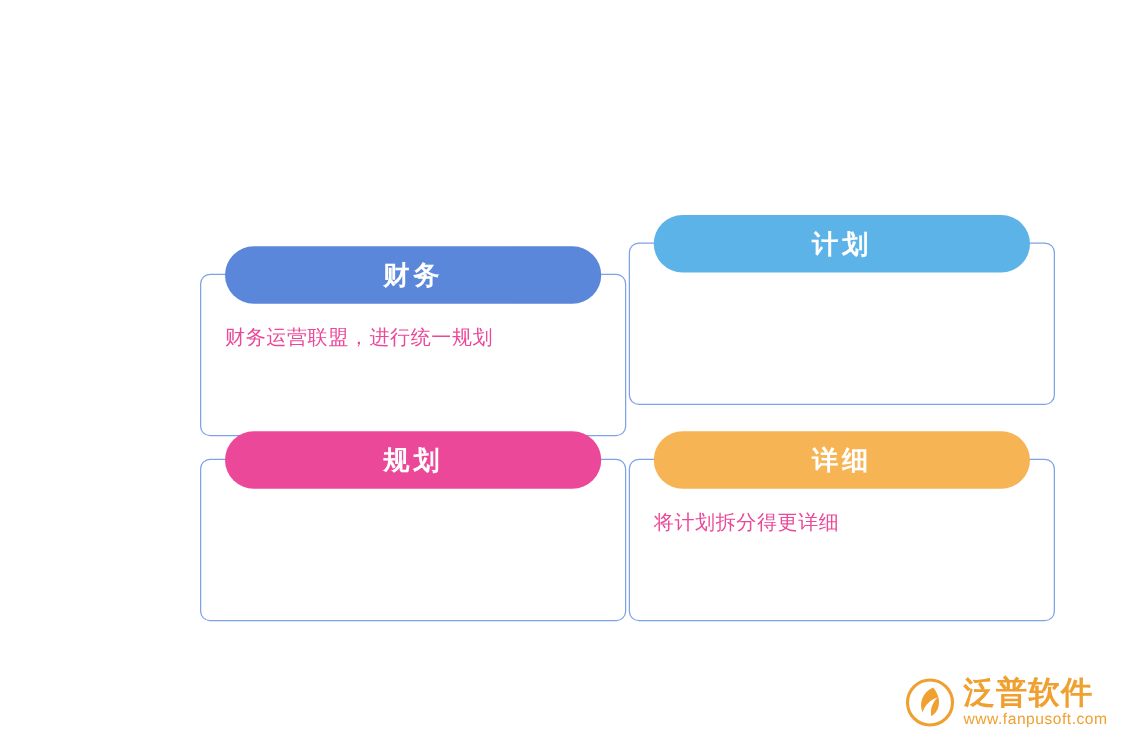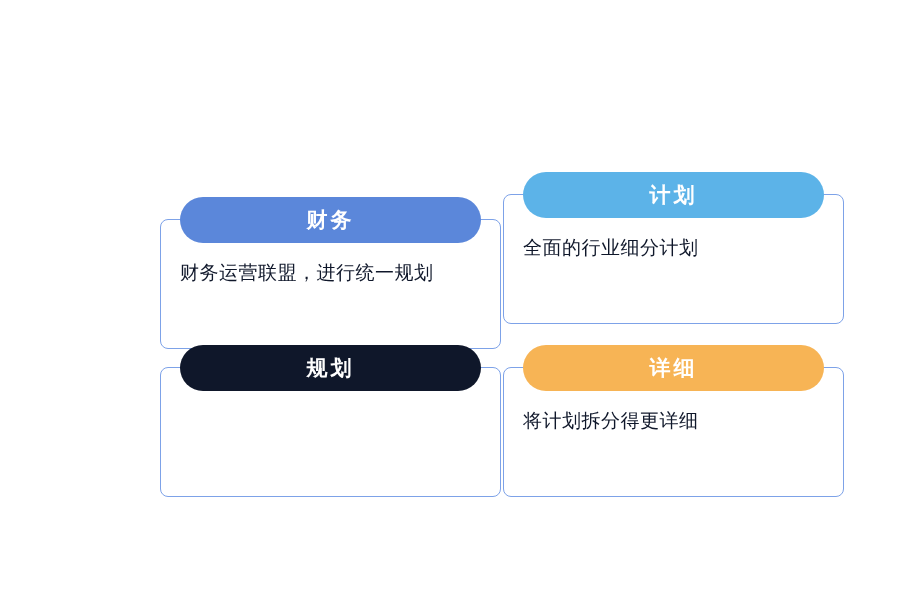--- a/index.html
+++ b/index.html
@@ -62,22 +62,22 @@
     color: #ffffff;
     font-size: 21px;
     font-weight: bold;
     letter-spacing: 3px;
   }
   .card-text {
     position: absolute;
     left: 20px;
     top: 62px;
     width: 305px;
-    font-size: 19px;
-    color: #0f172a;
+    font-size: 16px;
+    color: #ec4899;
     line-height: 1.5;
     letter-spacing: 0.5px;
   }
   
   .watermark {
     position: absolute;
     right: 14px;
     bottom: 14px;
     display: flex;
     align-items: center;
@@ -121,34 +121,45 @@
         <span>财务</span>
       </div>
       <div class="card-text">财务运营联盟，进行统一规划</div>
     </div>
 
     <div class="card right" style="grid-column:2; grid-row:1;">
       <div class="card-body"></div>
       <div class="card-header" style="background:#5cb3e8;">
         <span>计划</span>
       </div>
-      <div class="card-text">全面的行业细分计划</div>
     </div>
 
     <div class="card" style="grid-column:1; grid-row:3;">
       <div class="card-body"></div>
-      <div class="card-header" style="background:#0f172a;">
+      <div class="card-header" style="background:#ec4899;">
         <span>规划</span>
       </div>
     </div>
 
     <div class="card right" style="grid-column:2; grid-row:3;">
       <div class="card-body"></div>
       <div class="card-header" style="background:#f7b455;justify-content:center;">
         <span>详细</span>
       </div>
       <div class="card-text">将计划拆分得更详细</div>
     </div>
 
   </div>
 
+  <div class="watermark">
+    <div class="wm-logo">
+      <svg width="40" height="40" viewBox="0 0 40 40" aria-hidden="true">
+        <circle cx="20" cy="20" r="18" fill="none" stroke="#f0a030" stroke-width="2.5"></circle>
+        <path d="M22.5 8 C14 12, 11 20, 14 28 C16 22, 20 18, 26 16 C22 20, 20 25, 21 31 C28 27, 30 17, 22.5 8 Z" fill="#f0a030"></path>
+      </svg>
+    </div>
+    <div class="wm-text">
+      <div class="wm-title">泛普软件</div>
+      <div class="wm-url">www.fanpusoft.com</div>
+    </div>
+  </div>
 
 </div>
 
 </body></html>

